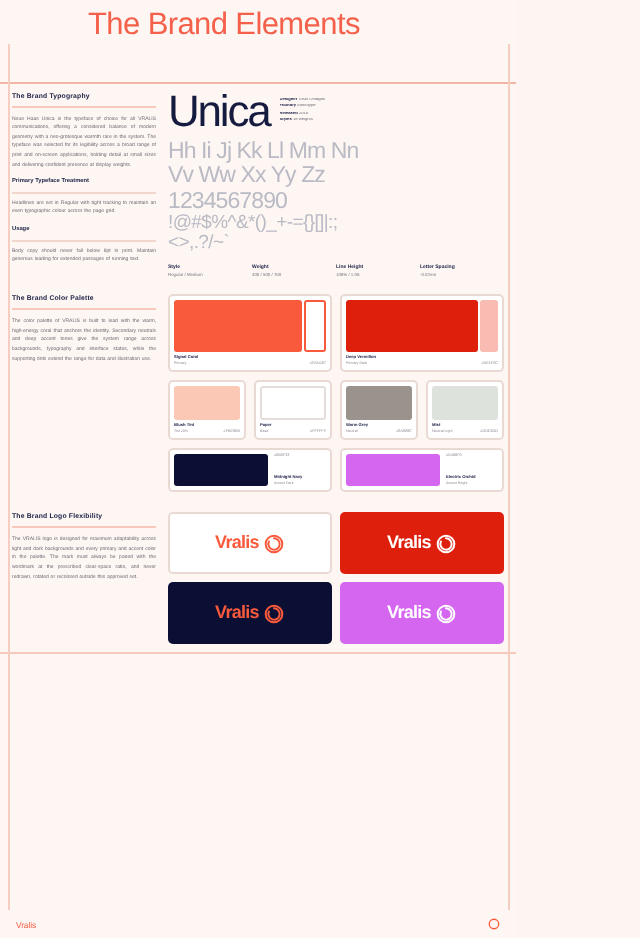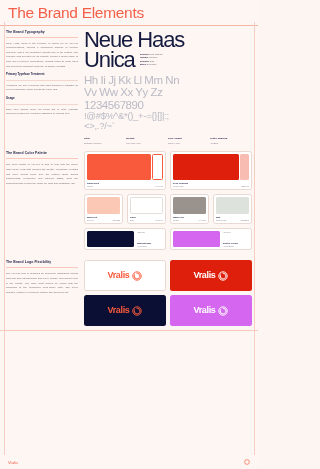--- a/index.html
+++ b/index.html
@@ -11,21 +11,22 @@
     overflow:hidden;
     position:relative;
   }
   .page{
     position:absolute;inset:0;
     background:#fdf6f3;
     display:flex;flex-direction:column;
   }
   
   .masthead{
-    padding:5px 8px 4px 8px;
+    padding:5px 8px 20px 8px;
+    margin-left:36px;
   }
   .masthead h1{
     margin:0;
     font-size:15.5px;
     line-height:1;
     font-weight:400;
     letter-spacing:-.3px;
     color:#f4604a;
   }
   .rule{
@@ -176,21 +177,20 @@
       <p class="body-copy">Neue Haas Unica is the typeface of choice for all VRALIS communications, offering a considered balance of modern geometry with a neo-grotesque warmth rare in the system. The typeface was selected for its legibility across a broad range of print and on-screen applications, holding detail at small sizes and delivering confident presence at display weights.</p>
       <div class="mini-head">Primary Typeface Treatment</div>
       <div class="divider-thin"></div>
       <p class="body-copy">Headlines are set in Regular with tight tracking to maintain an even typographic colour across the page grid.</p>
       <div class="mini-head">Usage</div>
       <div class="divider-thin"></div>
       <p class="body-copy">Body copy should never fall below 8pt in print. Maintain generous leading for extended passages of running text.</p>
     </div>
 
     <div class="col-right">
-      <div class="specimen">Neue Haas</div>
       <div class="spec-row">
         <div class="specimen">Unica</div>
         <div class="meta-grid">
           <div><span>Designer</span> <i style="font-style:normal">Toshi Omagari</i></div>
           <div><span>Foundry</span> <i style="font-style:normal">Monotype</i></div>
           <div><span>Released</span> <i style="font-style:normal">2015</i></div>
           <div><span>Styles</span> <i style="font-style:normal">18 weights</i></div>
         </div>
       </div>
 

